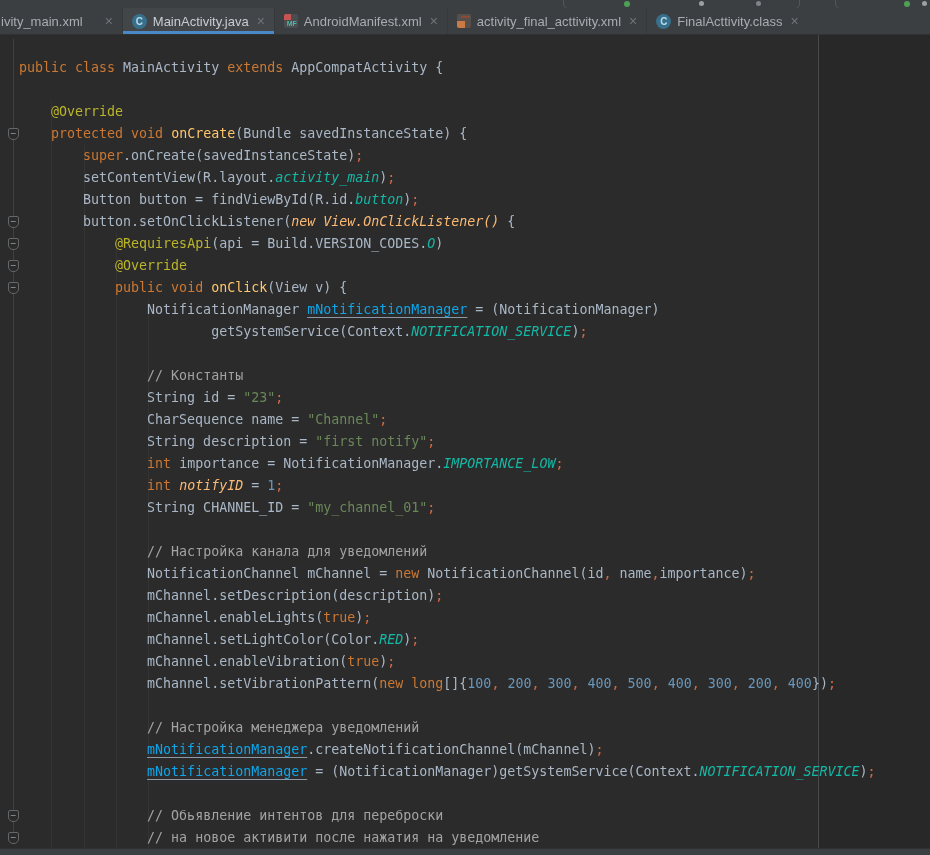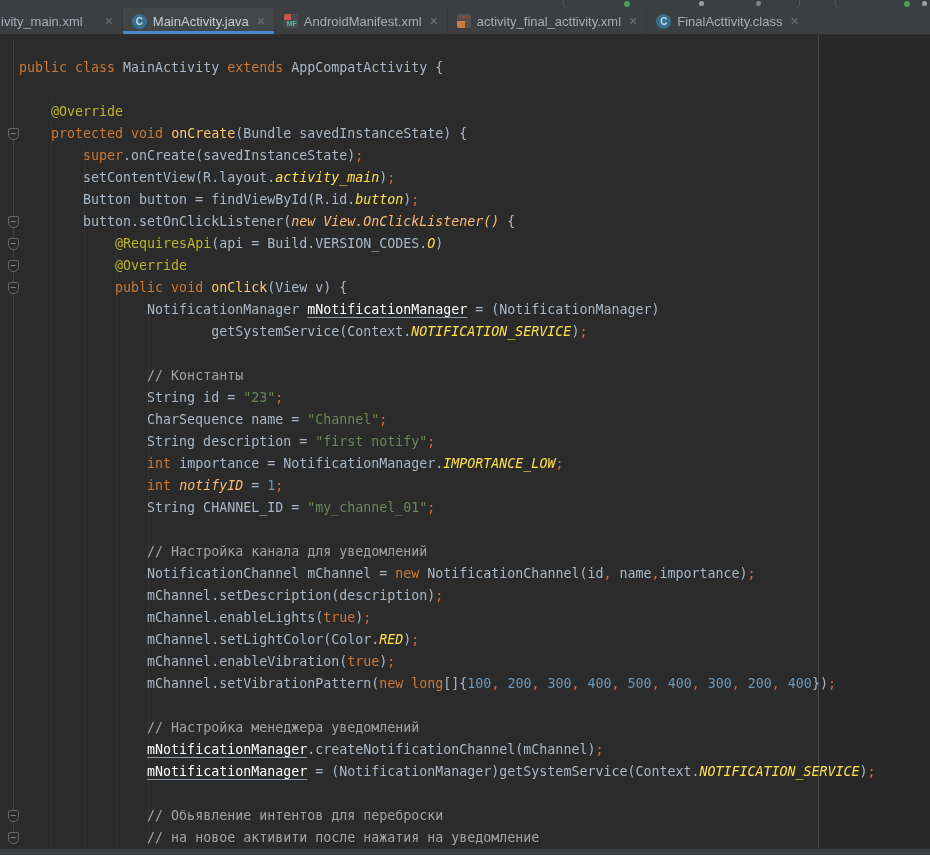--- a/index.html
+++ b/index.html
@@ -39,24 +39,24 @@
   .code{position:absolute;left:0;top:0;right:0;padding:22px 0 0 19px;z-index:2;
         font-family:"DejaVu Sans Mono",monospace;font-size:13.3px;line-height:22px;white-space:pre;}
   .cl{height:22px;}
   .t-d{color:#A9B7C6;}
   .t-k{color:#CC7832;}
   .t-m{color:#FFC66D;}
   .t-a{color:#BBB529;}
   .t-s{color:#6A8759;}
   .t-n{color:#6897BB;}
   .t-c{color:#a3a3a3;}
-  .t-f{color:#fde047;font-style:italic;}
+  .t-f{color:#14b8a6;font-style:italic;}
   .t-g{color:#fdba74;font-style:italic;}
   .t-p{color:#D26A45;}
-  .t-u{color:#ffffff;text-decoration:underline;text-underline-offset:3px;text-decoration-color:#8d99a5;}
+  .t-u{color:#0ea5e9;text-decoration:underline;text-underline-offset:3px;text-decoration-color:#8d99a5;}
   .fm{position:absolute;left:8px;width:11px;height:12px;box-sizing:border-box;border:1px solid #63676A;
       border-radius:2px 2px 5px 5px;background:#2B2B2B;color:#A0A4A7;font-size:10px;line-height:9px;
       text-align:center;z-index:3;}
   
   .bottombar{position:absolute;top:848px;left:0;width:930px;height:24px;background:#3C3F41;
              border-top:1px solid #2F3133;box-sizing:border-box;display:flex;align-items:center;
              gap:26px;padding-left:16px;font-size:12px;color:#A7ADB3;z-index:5;}
 </style>
 </head>
 <body>

